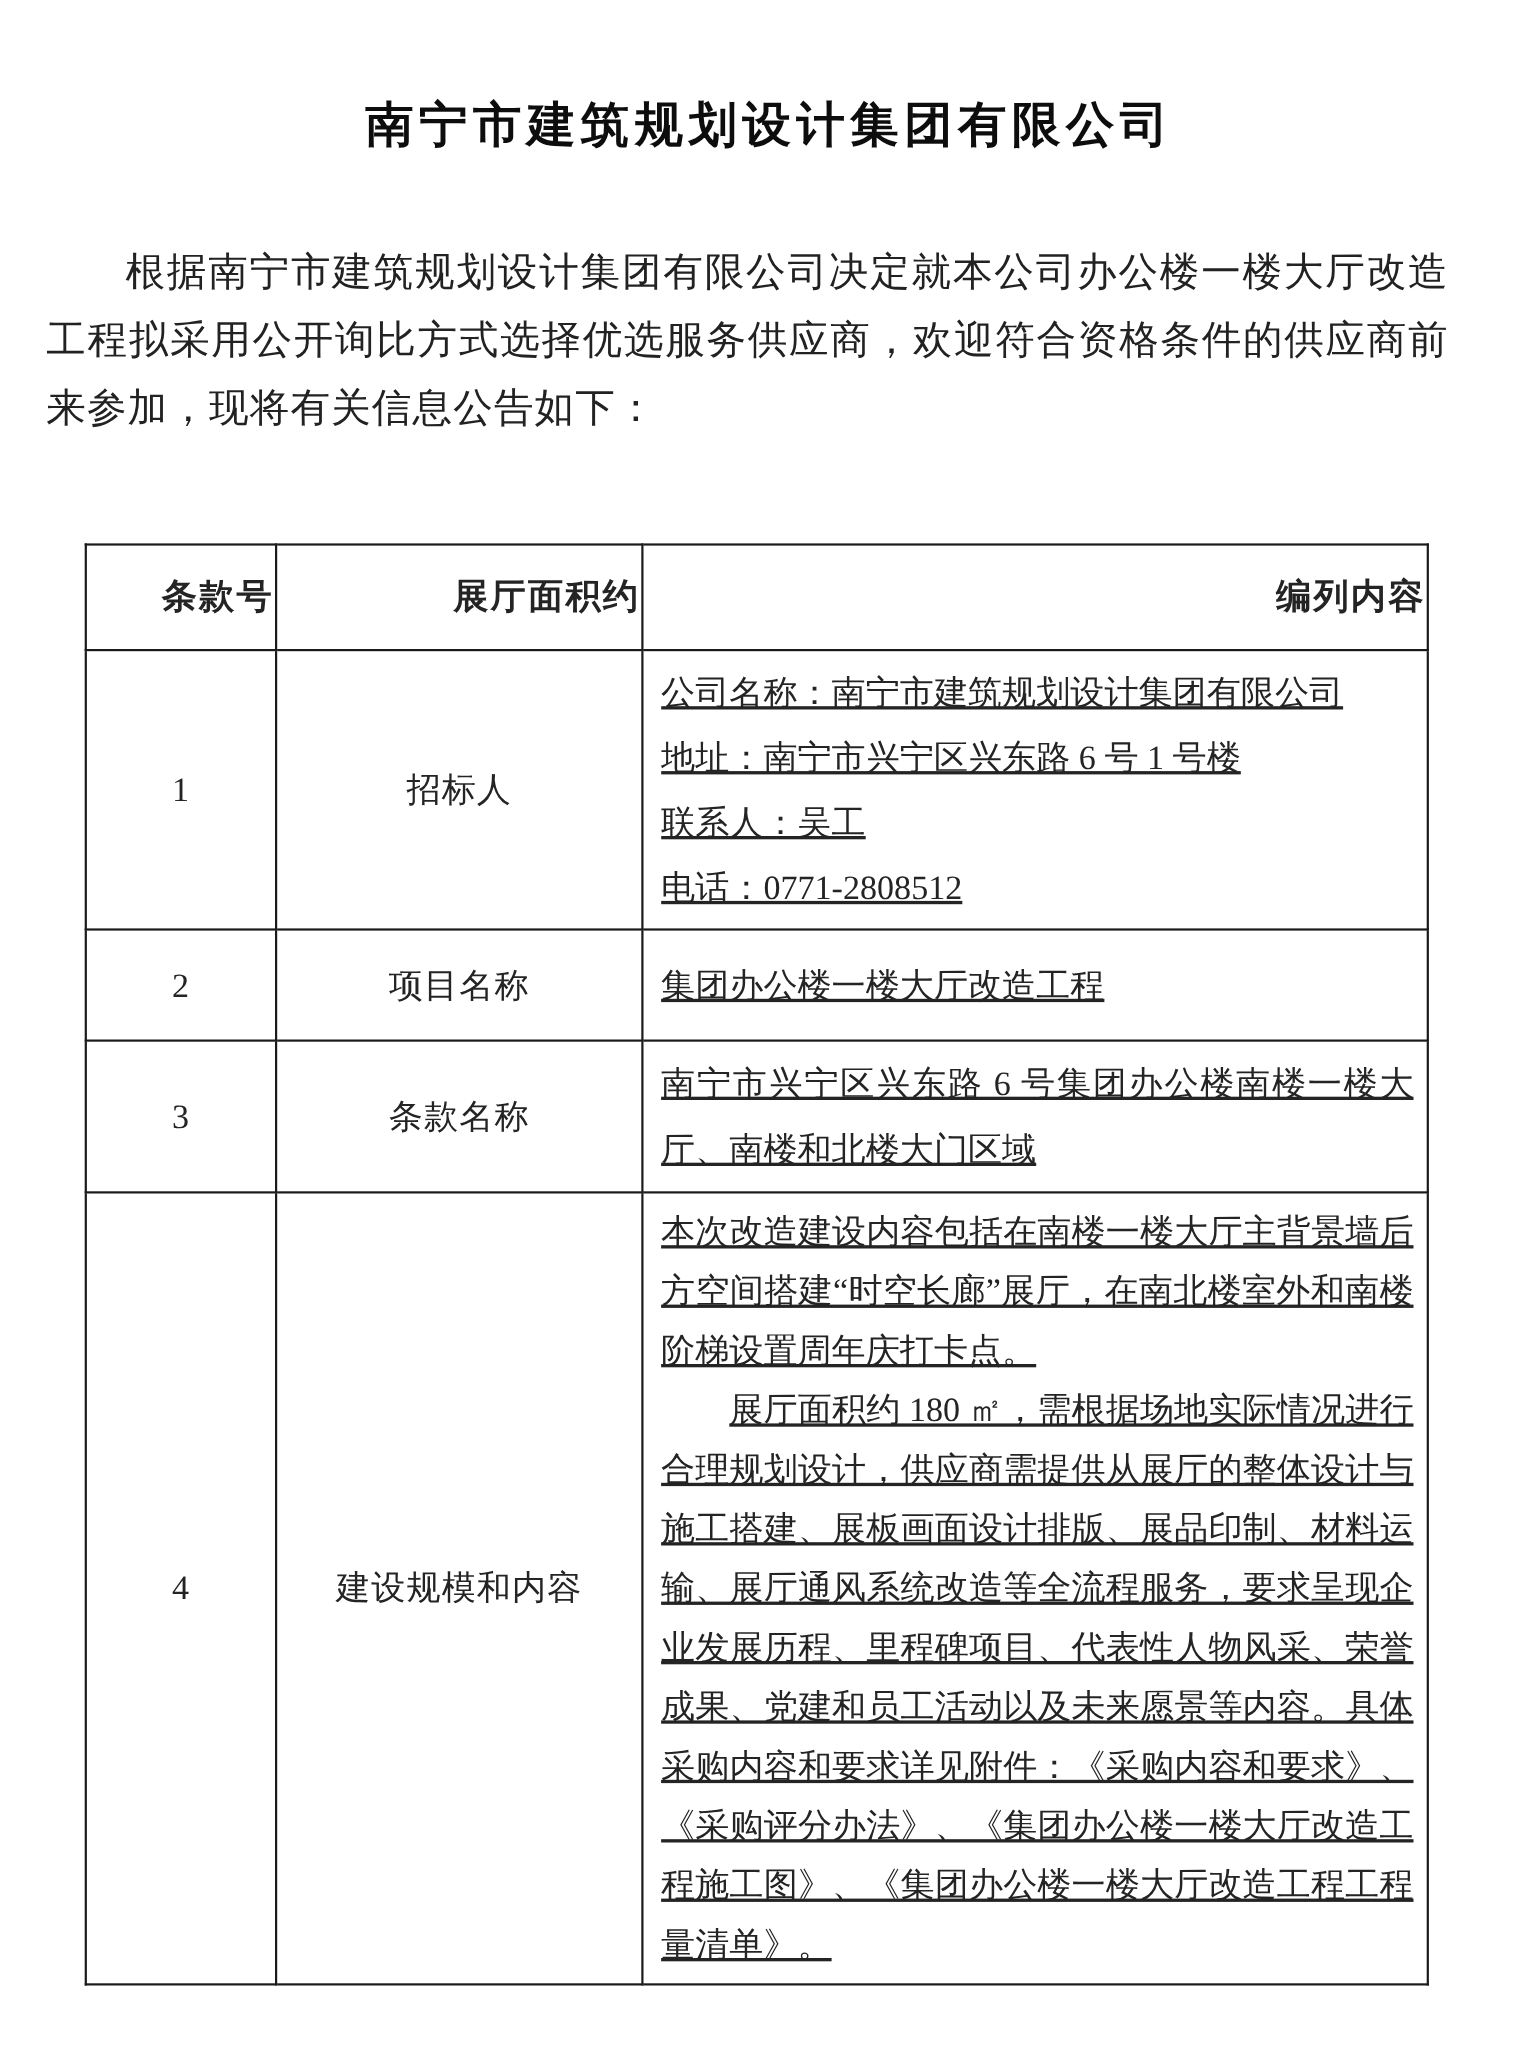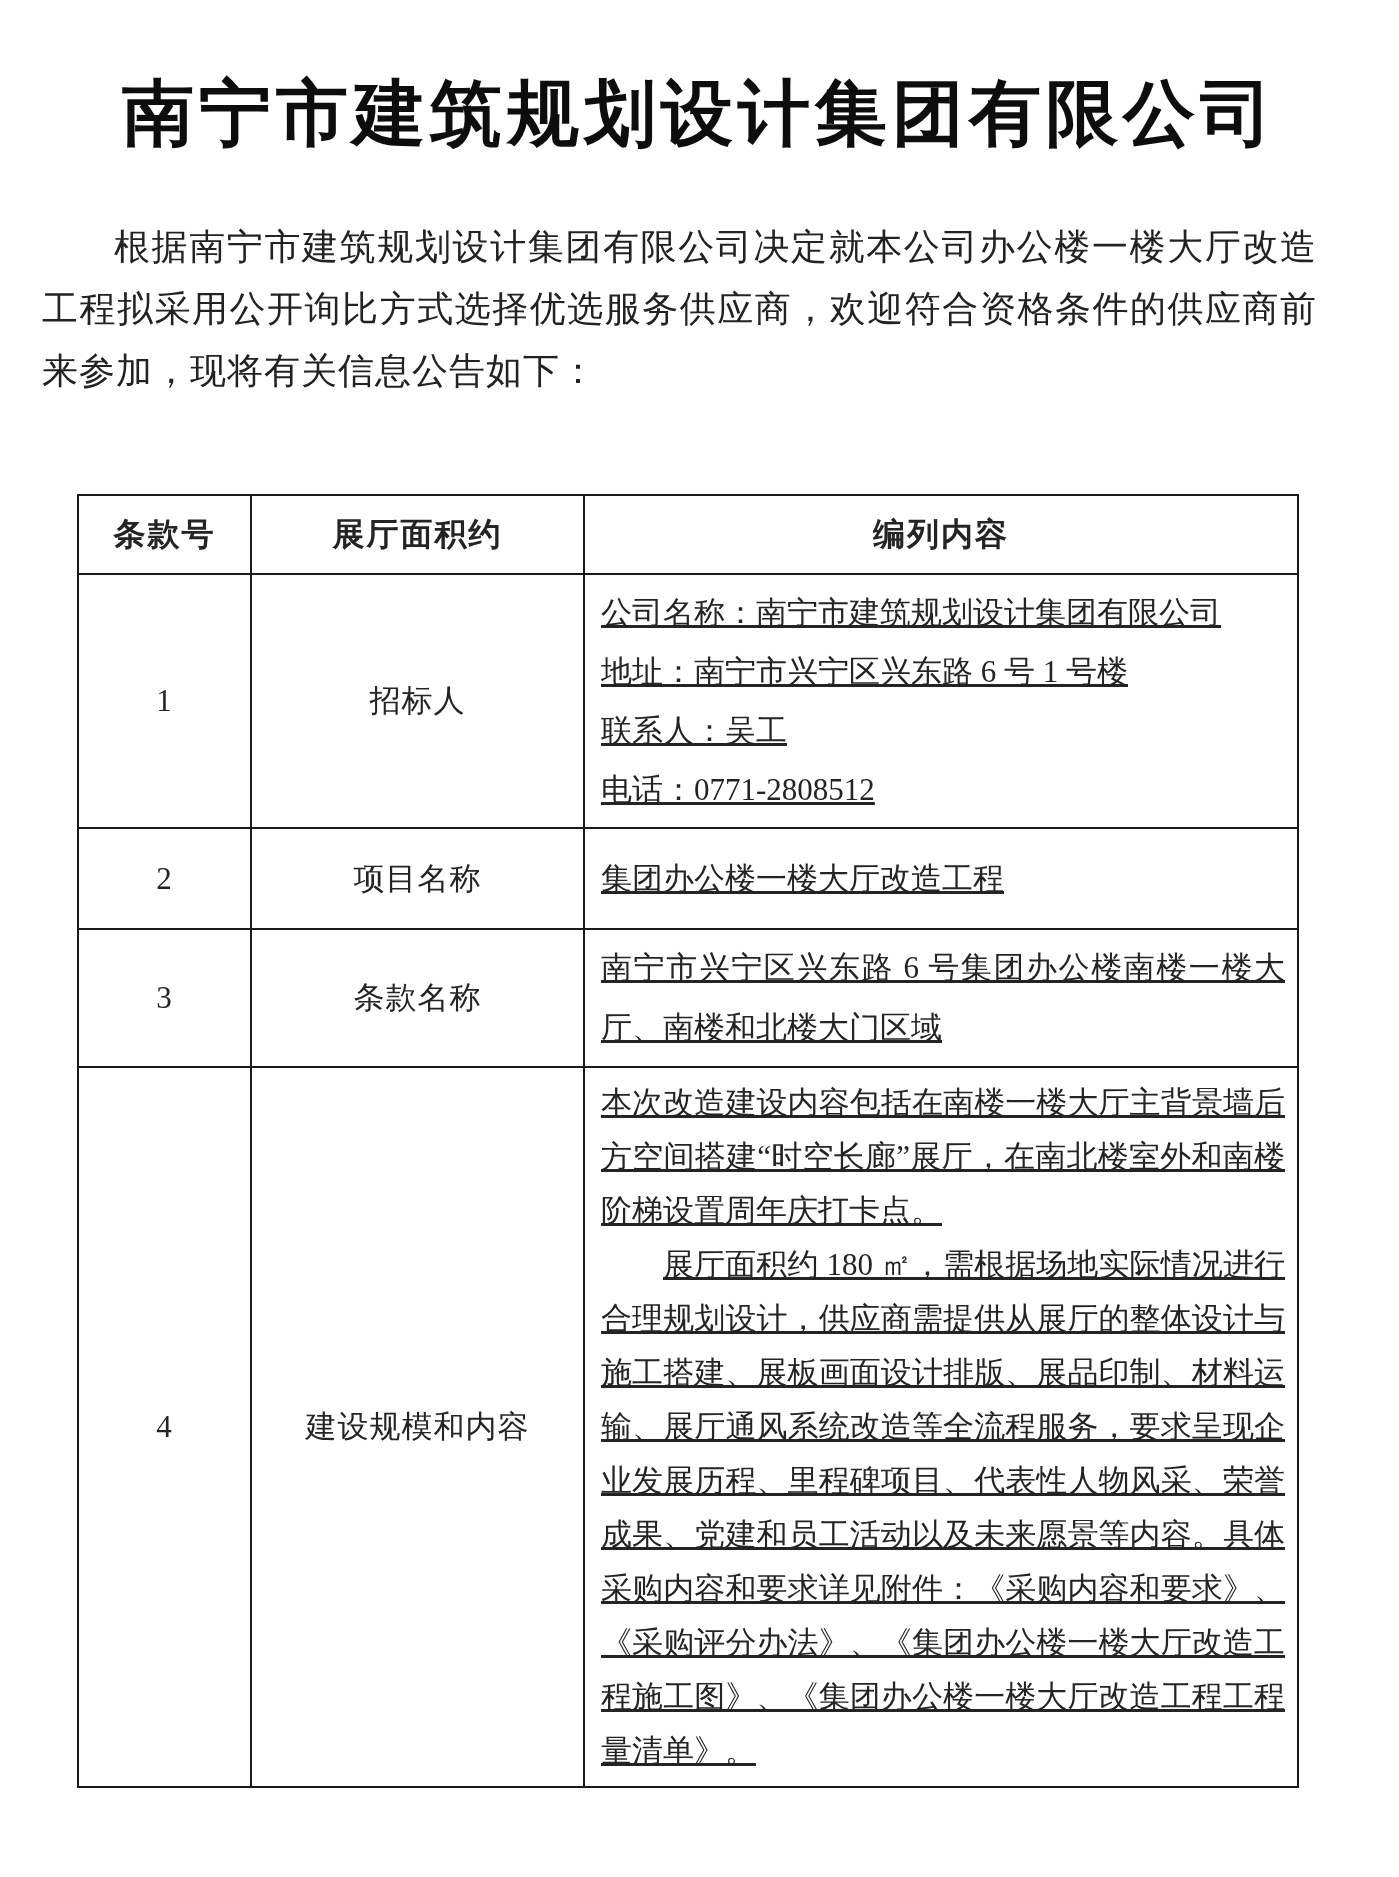--- a/index.html
+++ b/index.html
@@ -14,21 +14,21 @@
     background: #ffffff;
     color: #1c1c1c;
     font-family: "Liberation Serif", "DejaVu Serif", serif;
     overflow: hidden;
     box-sizing: border-box;
   }
   .doc-title {
     padding-top: 82px;
     text-align: center;
     font-weight: 900;
-    font-size: 72px;
+    font-size: 44px;
     line-height: 64px;
     letter-spacing: 5px;
     color: #0d0d0d;
     font-family: "Liberation Serif", "DejaVu Serif", serif;
   }
   .intro {
     margin: 70px 82px 0 42px;
     font-size: 36px;
     line-height: 62px;
     letter-spacing: 1px;
@@ -45,24 +45,24 @@
   table.terms col.c1 { width: 173px; }
   table.terms col.c2 { width: 333px; }
   table.terms col.c3 { width: 714px; }
   table.terms th, table.terms td {
     border: 2px solid #1a1a1a;
     font-size: 31px;
     color: #242424;
     box-sizing: border-box;
   }
   table.terms th {
-    height: 79px;
+    height: 96px;
     font-size: 32px;
     font-weight: 700;
-    text-align: center;
+    text-align: right;
     vertical-align: middle;
     letter-spacing: 2px;
     margin-top: 24px;
   }
   td.num, td.name {
     text-align: center;
     vertical-align: middle;
     letter-spacing: 1px;
   }
   td.content {

